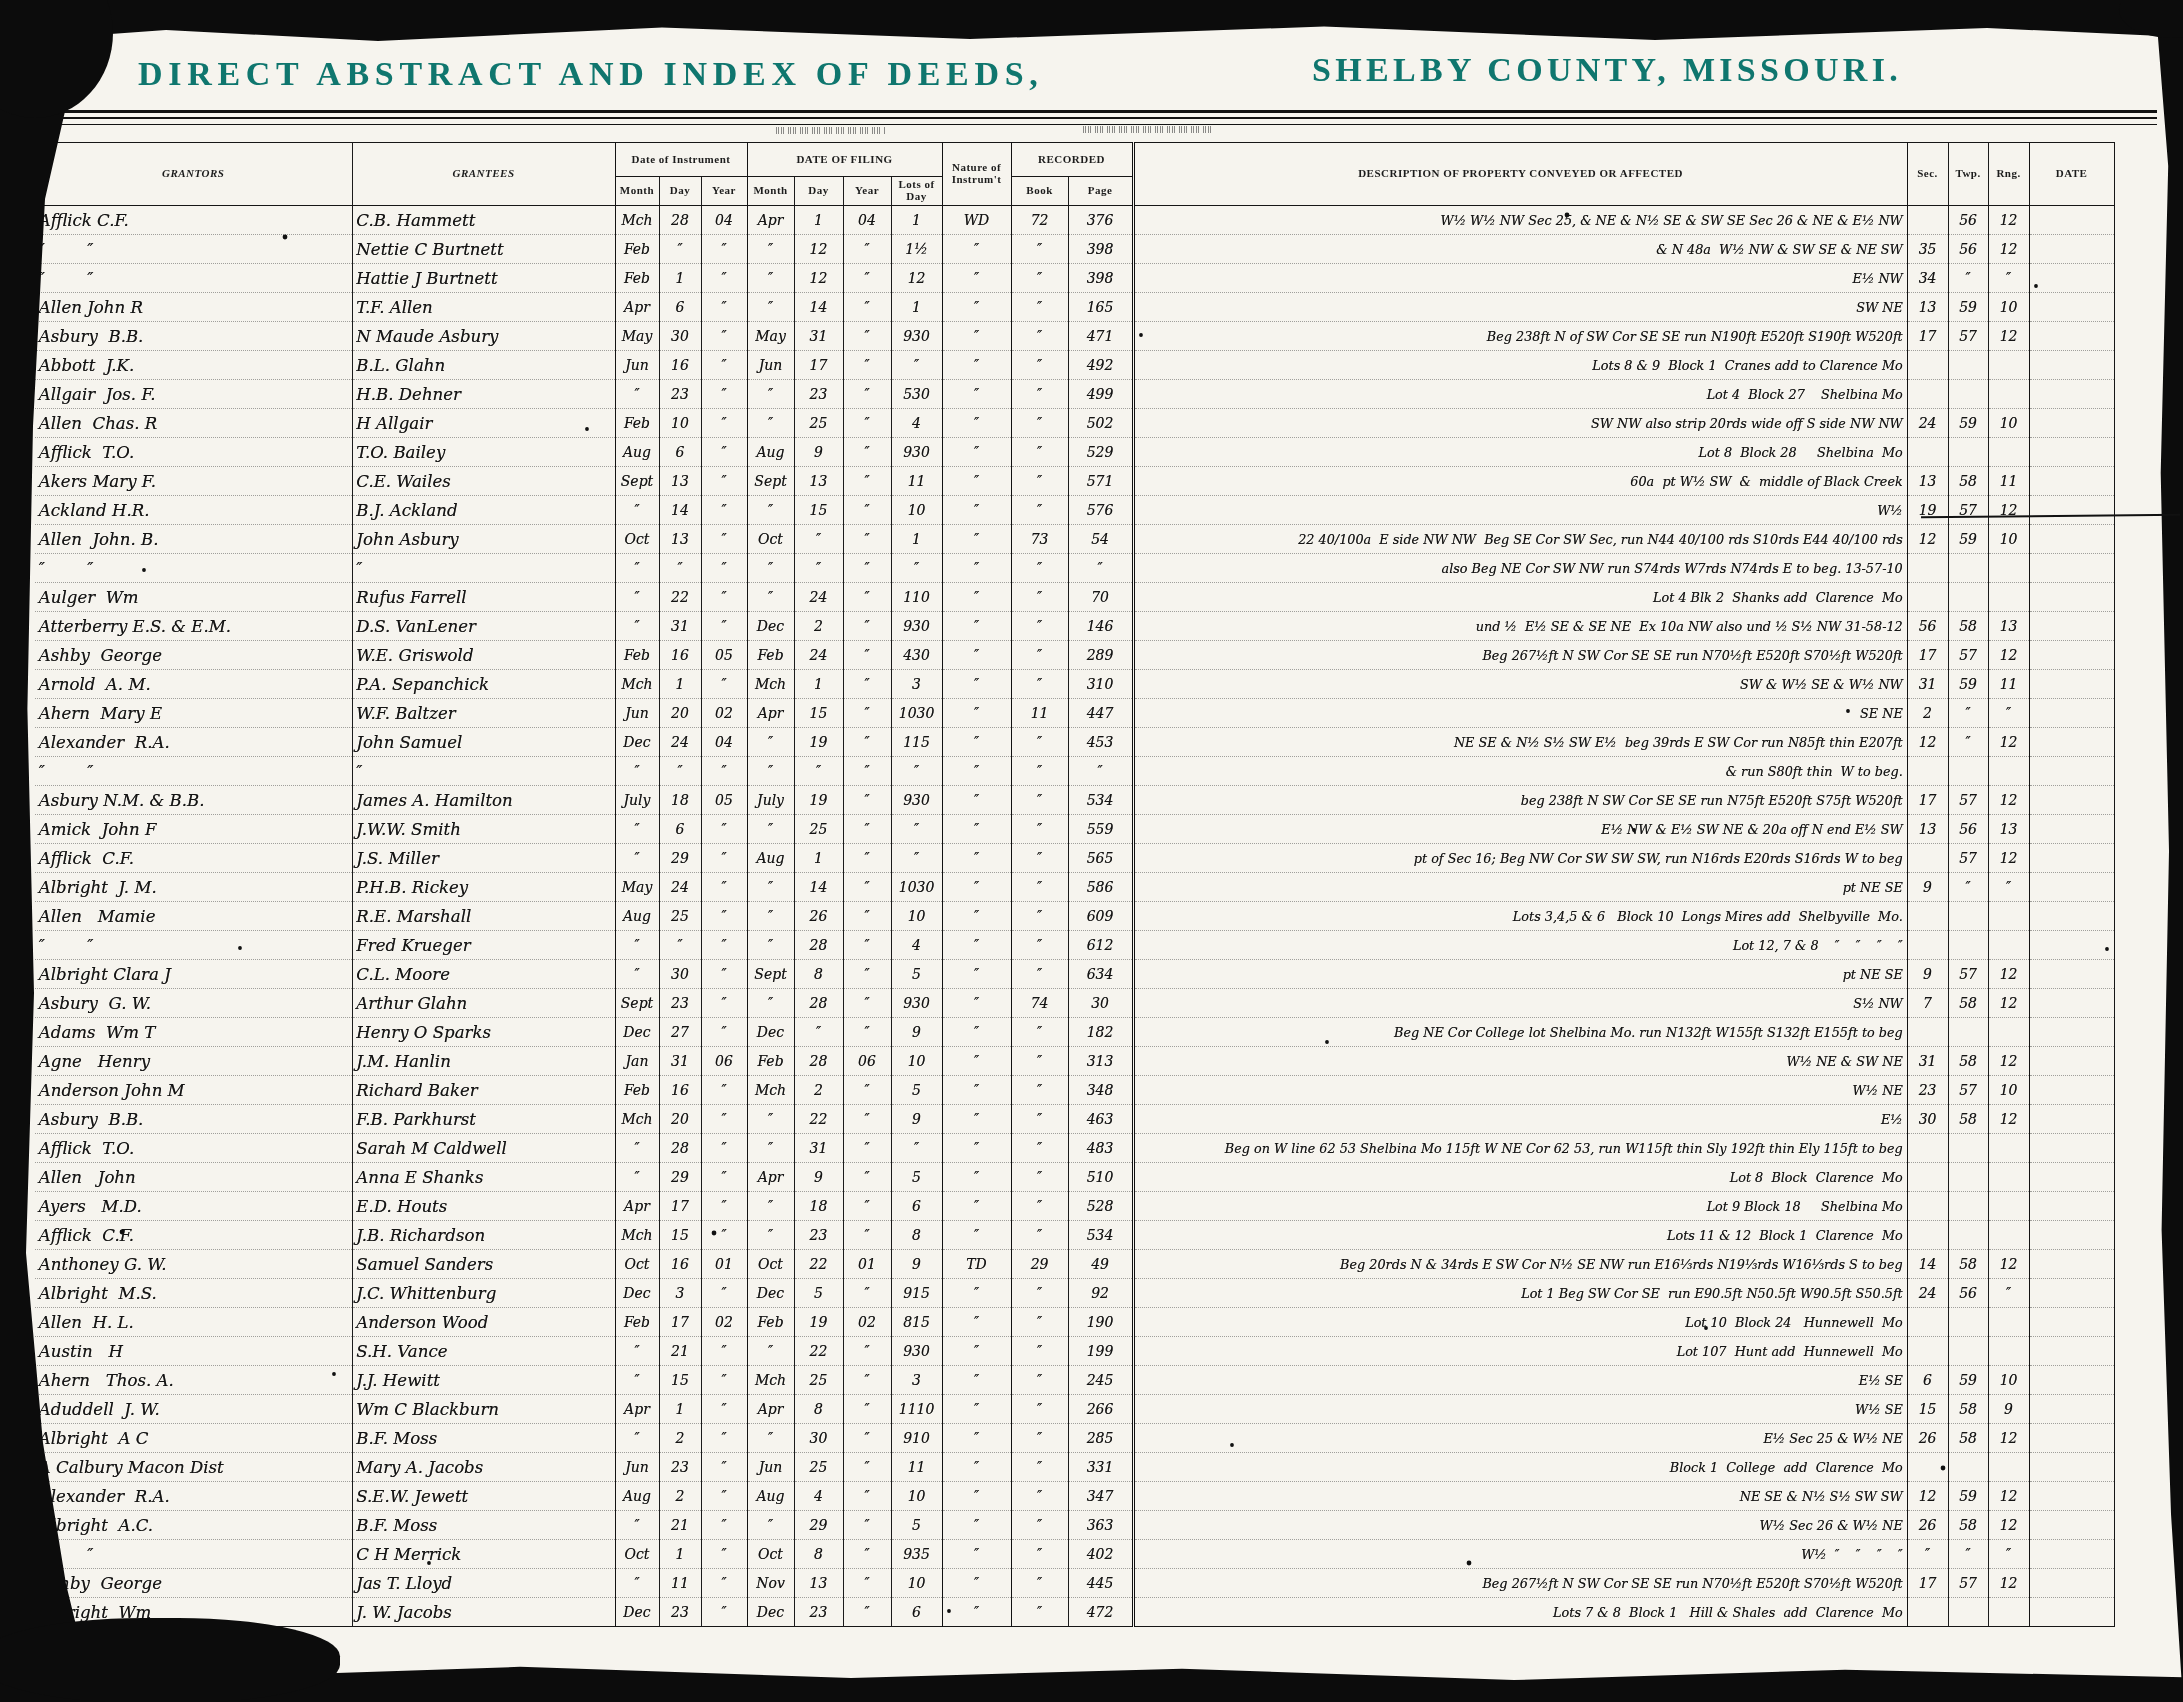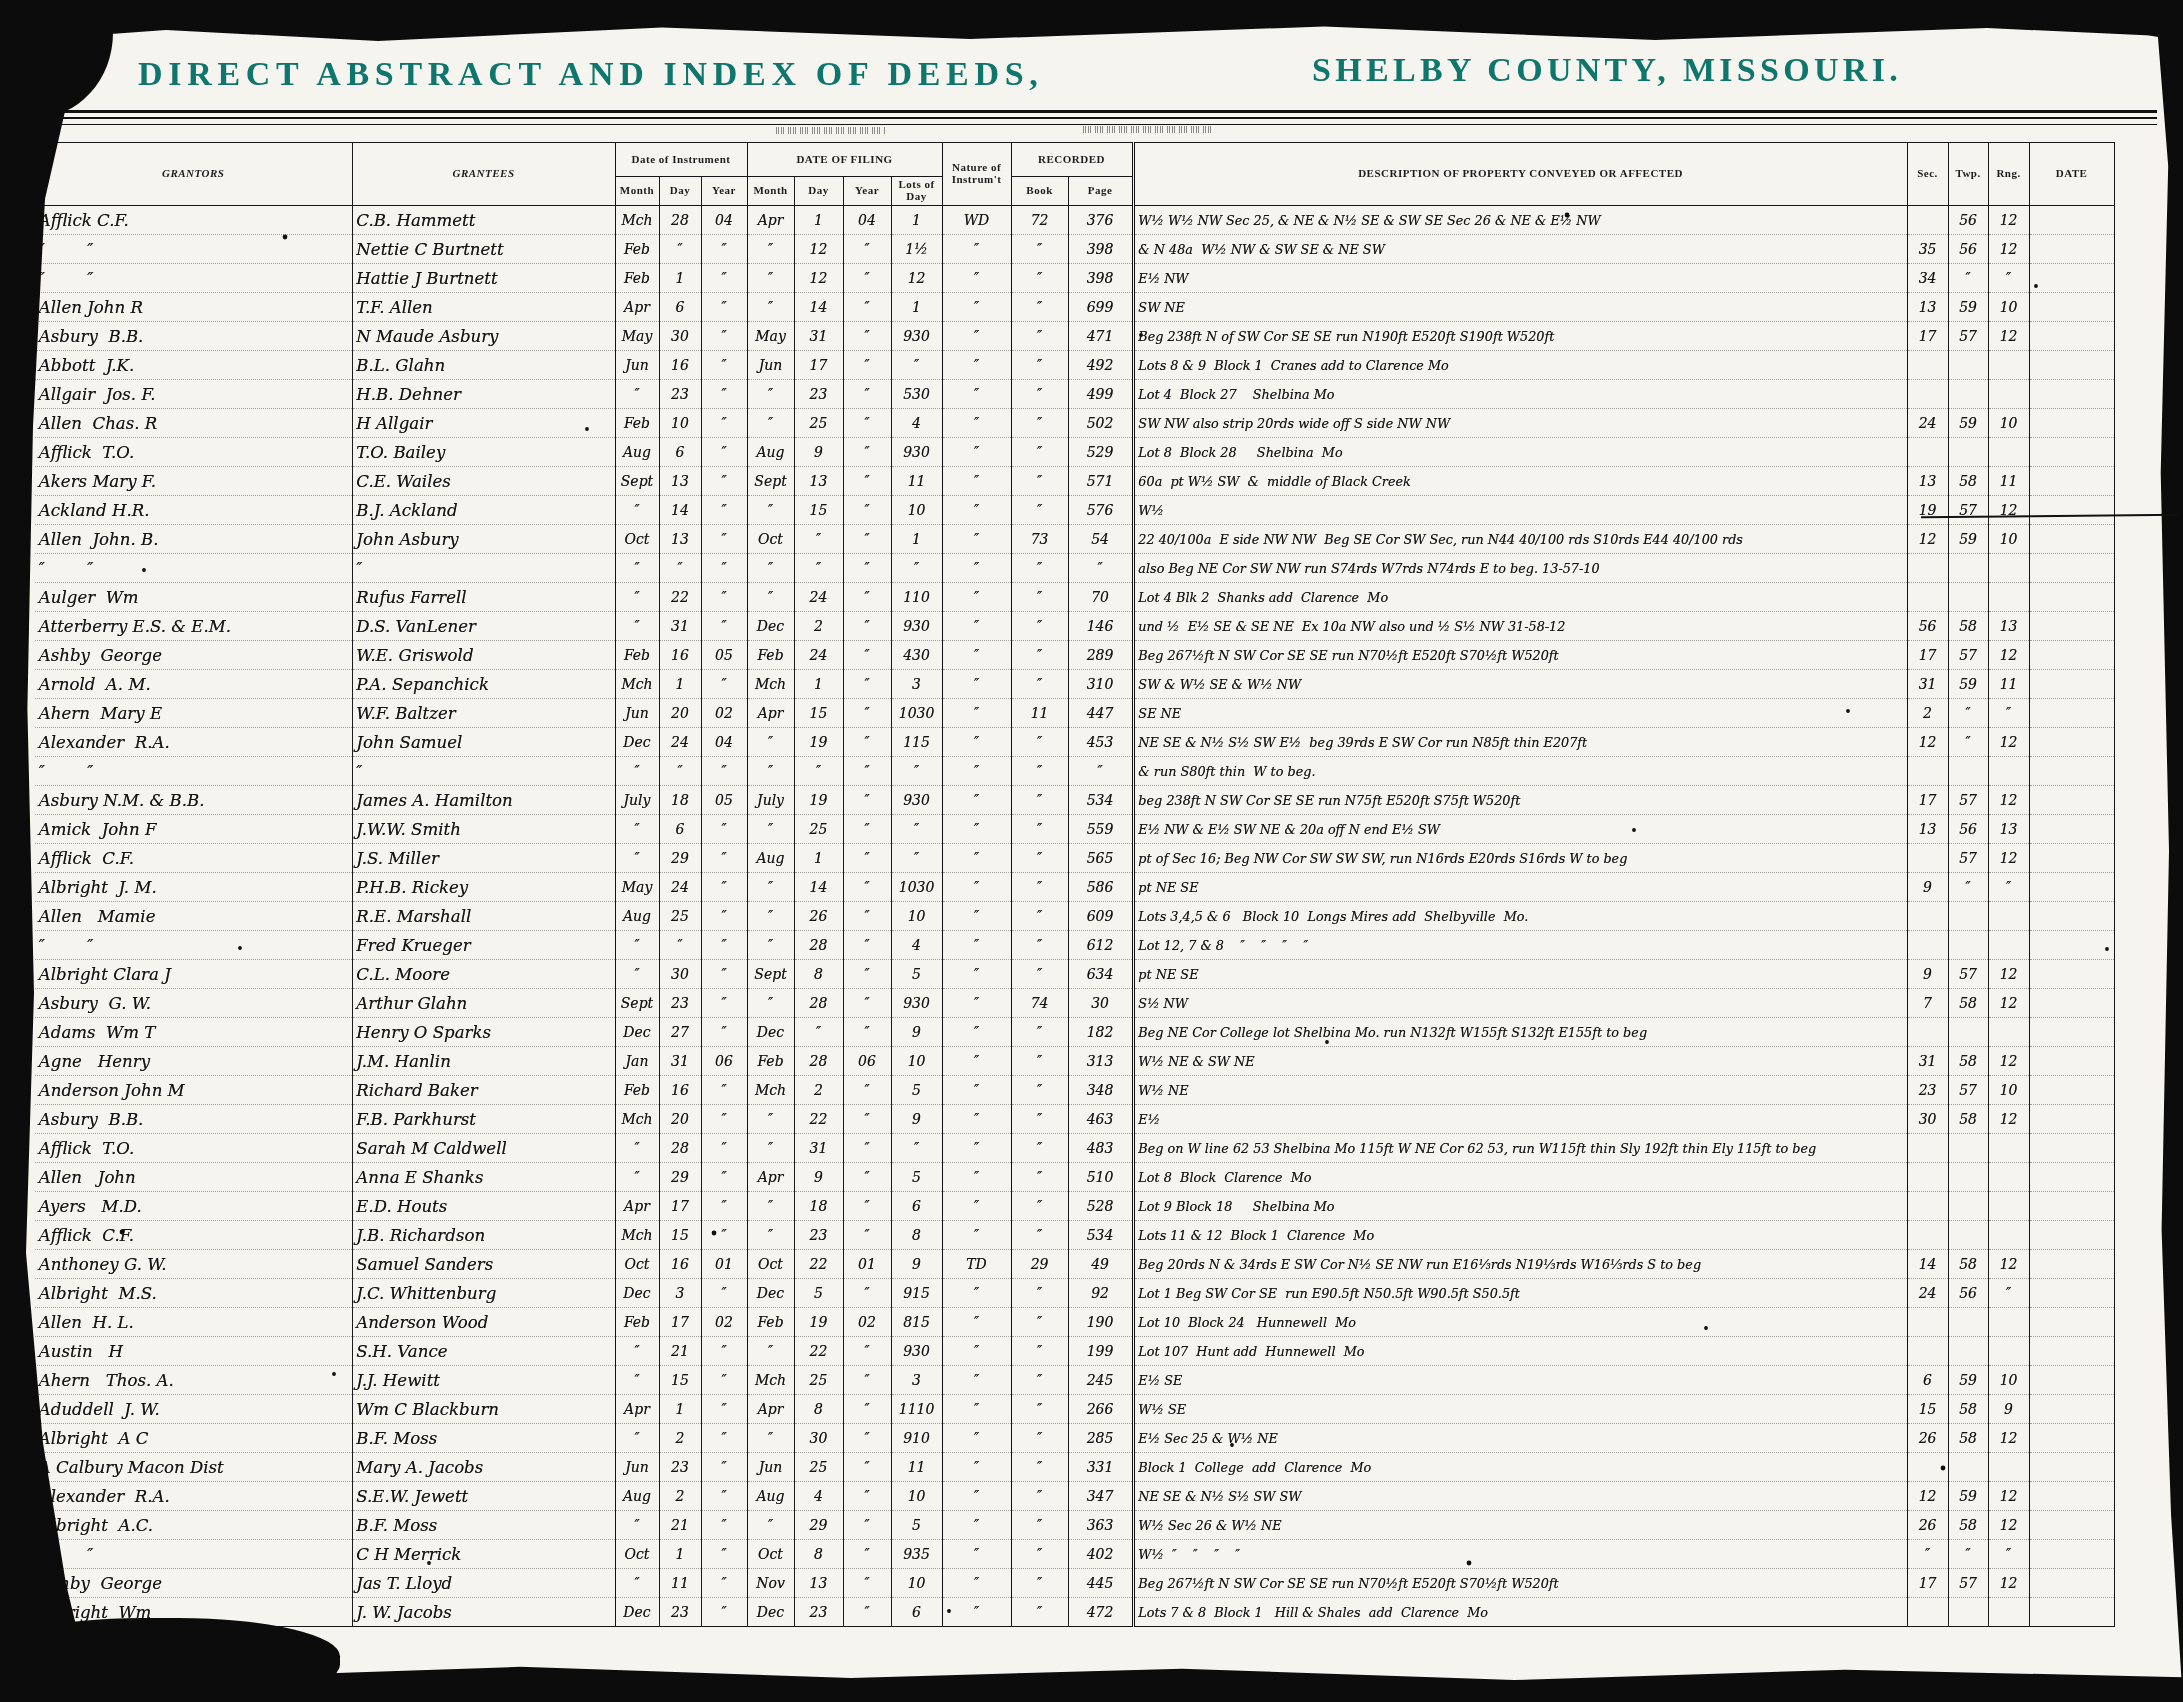--- a/index.html
+++ b/index.html
@@ -56,21 +56,21 @@
   th.big{font-size:13.2px;letter-spacing:1.4px;font-style:italic;}
   th.caps{font-size:12px;letter-spacing:0.9px;}
   th.deschead{font-size:12px;letter-spacing:0.9px;}
   tbody tr{height:29px;}
   tbody tr td{border-bottom:0.5px dotted rgba(20,20,20,.38);}
   
   .bl1{border-left:0.9px solid #1b1b1b;}
   .bl2{border-left:0.9px solid #1b1b1b;}
   .blg{border-left:1.4px solid #131313;}
   .blh{border-left:1.9px solid #111;}
-  .bld{border-left:3.8px double #0f0f0f;}
+  .bld{border-left:3.8px double #0f0f0f;text-align:right;}
   
   .hw{
     font-family:"DejaVu Serif", serif;font-style:italic;color:#141414;
     font-size:15.6px;text-shadow:0 0 0.5px rgba(0,0,0,.55);
   }
   td.name{font-size:16.6px;}
   td.c{text-align:center;font-size:14px;}
   td.desc{font-size:12.8px;}
   td.datecol{background:transparent;}
   
@@ -207,21 +207,21 @@
     <td class="hw name bl2">T.F. Allen</td>
     <td class="hw c blg">Apr</td>
     <td class="hw c bl1">6</td>
     <td class="hw c bl1">″</td>
     <td class="hw c blg">″</td>
     <td class="hw c bl1">14</td>
     <td class="hw c bl1">″</td>
     <td class="hw c bl1">1</td>
     <td class="hw c blh">″</td>
     <td class="hw c blh">″</td>
-    <td class="hw c bl1">699</td>
+    <td class="hw c bl1">165</td>
     <td class="hw desc bld">SW NE</td>
     <td class="hw c blg">13</td>
     <td class="hw c bl2">59</td>
     <td class="hw c bl2">10</td>
     <td class="hw c datecol blg"></td>
   </tr>
       <tr class="r">
     <td class="hw name">Asbury  B.B.</td>
     <td class="hw name bl2">N Maude Asbury</td>
     <td class="hw c blg">May</td>

